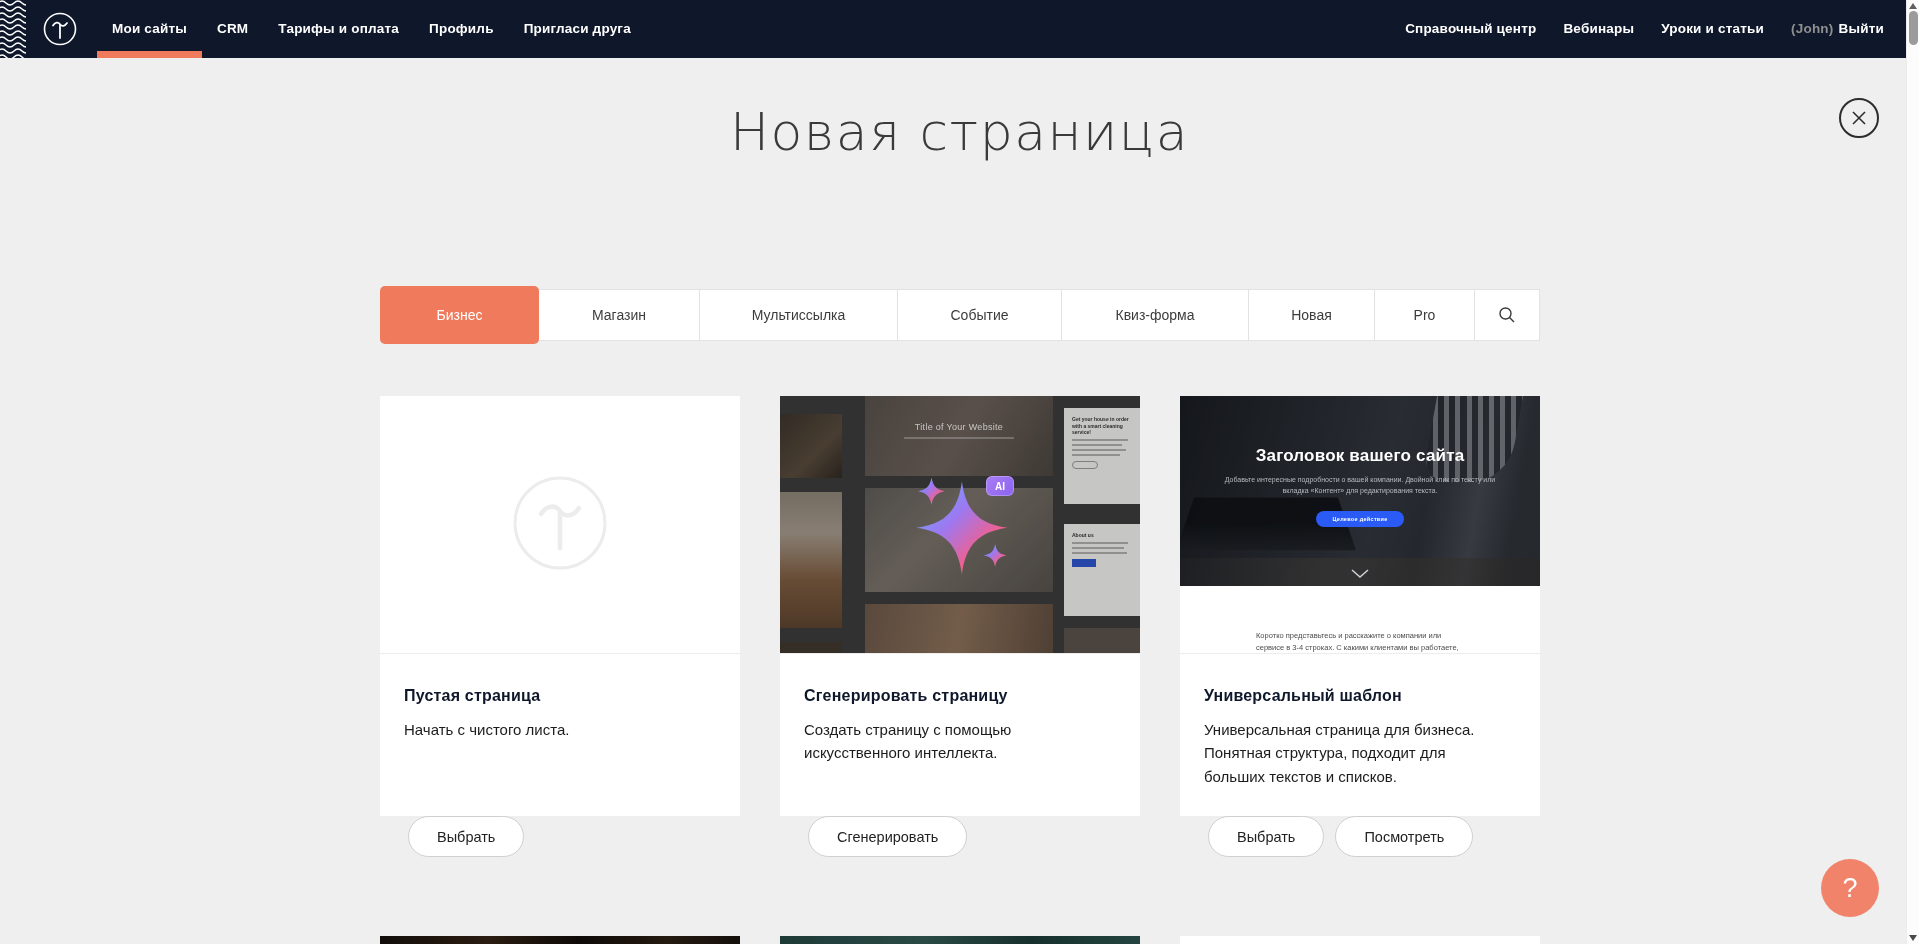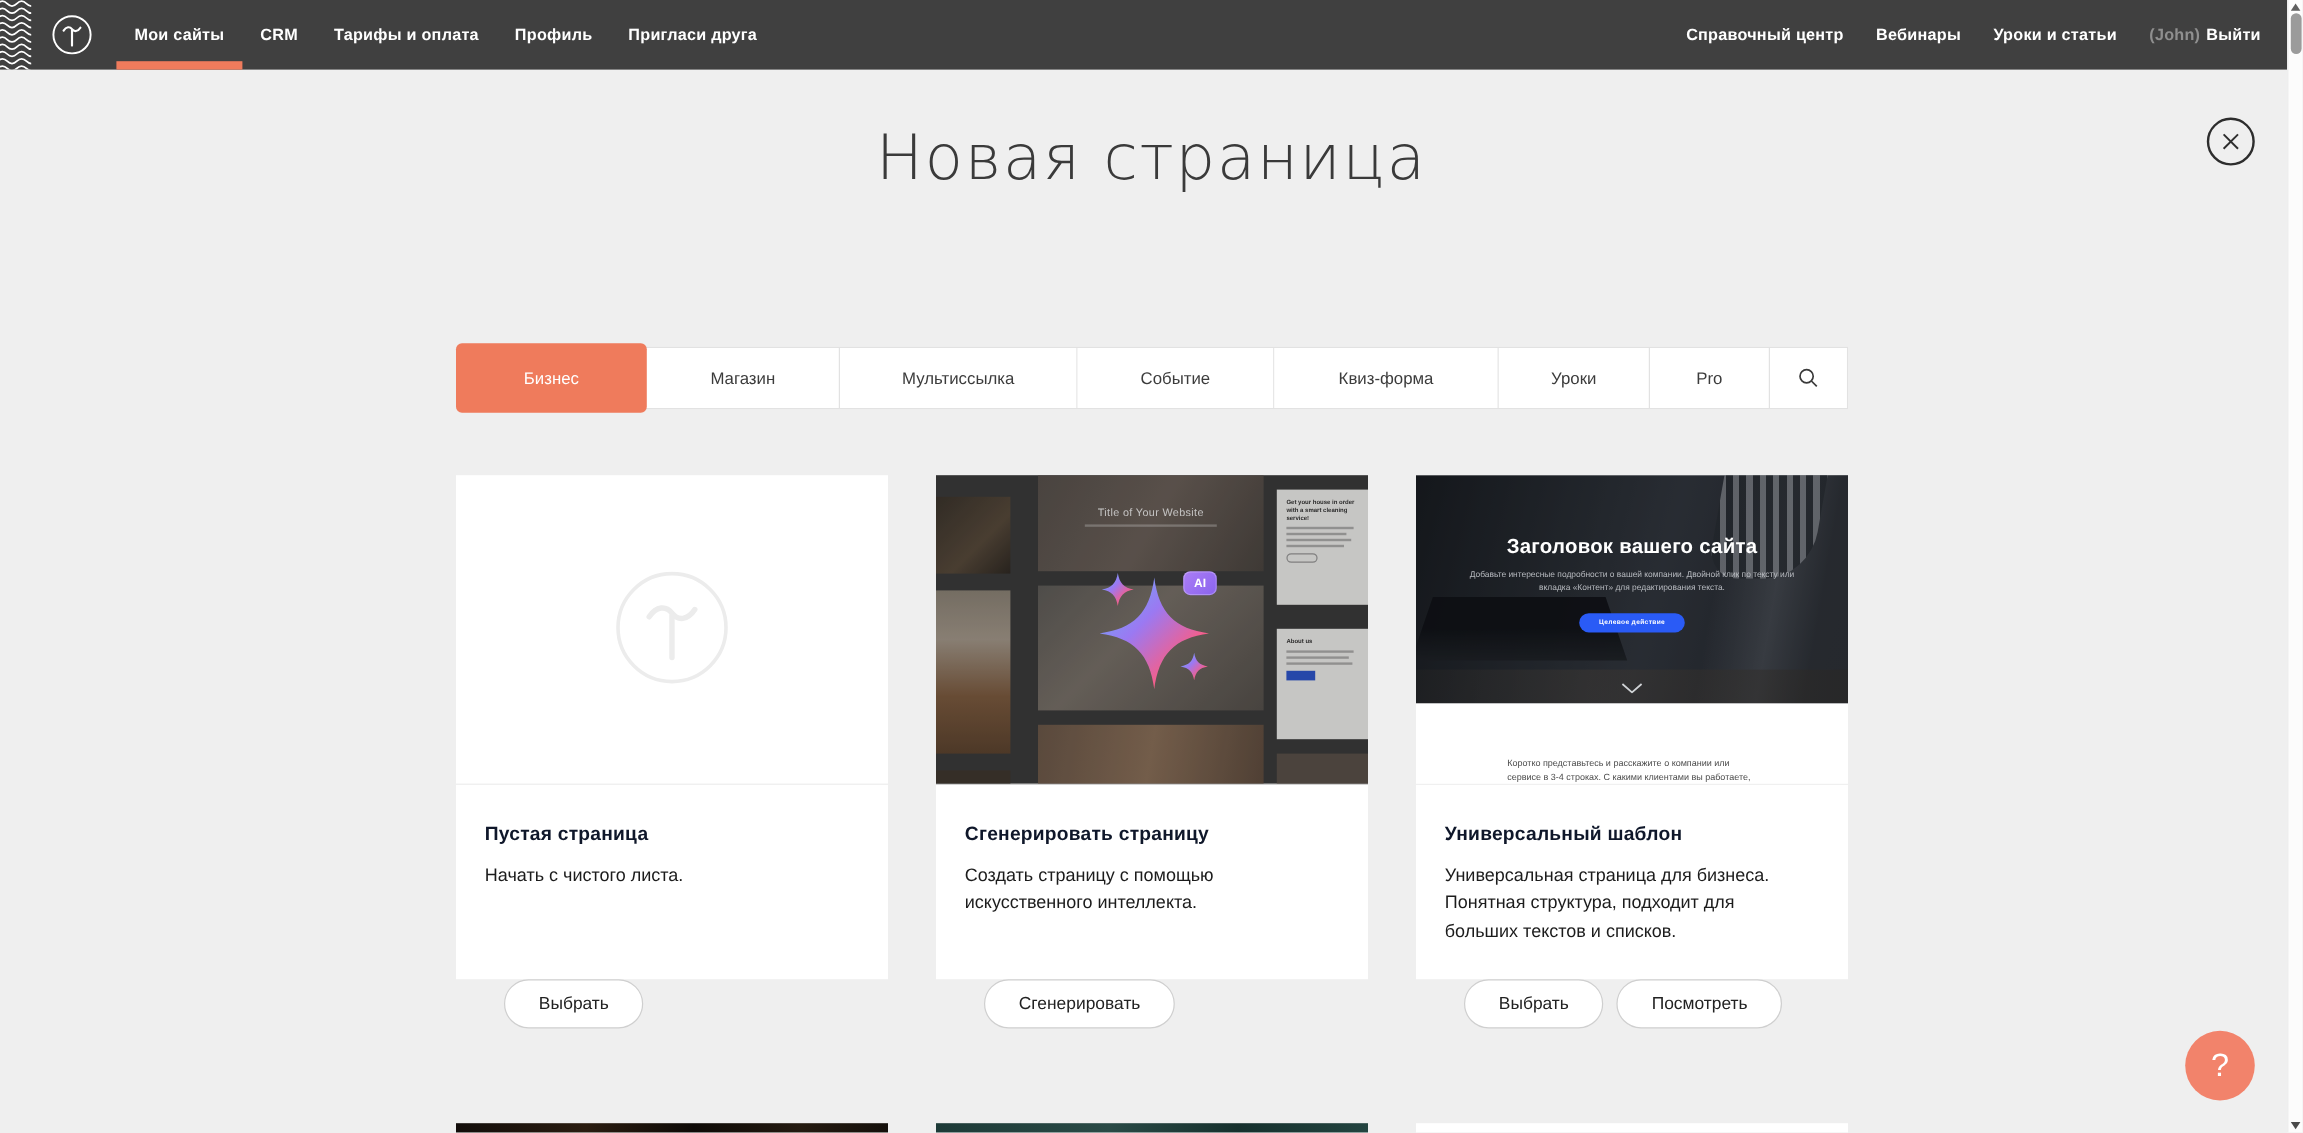--- a/index.html
+++ b/index.html
@@ -1,21 +1,21 @@
 <!DOCTYPE html>
 <html><head>
 <meta charset="utf-8">
 <style>
   * { margin:0; padding:0; box-sizing:border-box; }
   html,body { width:1919px; height:944px; overflow:hidden; }
   body { font-family:"Liberation Sans","DejaVu Sans",sans-serif; background:#EFEFEF; }
   #screen { position:relative; width:1919px; height:944px; background:#EFEFEF; overflow:hidden; }
 
   
-  .nav { position:absolute; top:0; left:0; width:1906px; height:58px; background:#404040; display:flex; align-items:stretch; }
+  .nav { position:absolute; top:0; left:0; width:1906px; height:58px; background:#0f172a; display:flex; align-items:stretch; }
   .nav-pattern { position:absolute; left:0; top:0; width:26px; height:58px; }
   .nav-logo { position:absolute; left:43px; top:12px; width:34px; height:34px; }
   .nav-left { position:absolute; left:112px; top:0; height:58px; display:flex; gap:30px; }
   .nav-right { position:absolute; right:22px; top:0; height:58px; display:flex; gap:27px; }
   .nav-item { position:relative; height:58px; line-height:58px; color:#fff; font-size:13.5px; font-weight:600; letter-spacing:.2px; white-space:nowrap; cursor:pointer; }
   .nav-item.active::after { content:""; position:absolute; left:-15px; right:-15px; bottom:0; height:7px; background:#EF7B5C; }
   .nav-user { color:#8f8f8f; font-weight:600; margin-right:5px; }
 
   
   .page-title { position:absolute; top:103px; left:0; width:100%; text-align:center;
@@ -31,21 +31,21 @@
   .tab:last-child { border-right:none; }
   .tab.active { background:#EF7B5C; color:#fff; border:none; border-radius:5px; margin:-4px 0 -4px -1px; height:58px; z-index:2; }
   .tab-search svg { display:block; }
 
   
   .card { position:absolute; top:396px; width:360px; height:420px; background:#fff; }
   .card .preview { position:relative; width:360px; height:258px; border-bottom:1px solid #ededed; overflow:hidden; }
   .card .info { position:relative; height:217px; padding:33px 24px 0 24px; }
   .card-title { font-size:16px; font-weight:700; color:#0f172a; letter-spacing:.2px; }
   .card-desc { margin-top:13px; font-size:15px; line-height:1.55; color:#1c1c1c; max-width:300px; }
-  .card-buttons { position:absolute; left:40px; bottom:14px; display:flex; gap:11px; }
+  .card-buttons { position:absolute; left:28px; bottom:14px; display:flex; gap:11px; }
   .pill-btn { height:41px; padding:0 28px; border:1px solid #cfcfcf; border-radius:21px; background:#fff; font-size:14.5px; color:#222; display:flex; align-items:center; white-space:nowrap; cursor:pointer; font-family:inherit; }
 
   
   .blank-logo { position:absolute; left:133px; top:80px; width:94px; height:94px; }
 
   
   .collage { background:#3a3a3a; }
   .tile { position:absolute; }
   .tile-text-line { height:2px; background:rgba(120,120,120,.55); margin:3px 8px 0 8px; }
   .mini-white { background:#f0efed; padding:8px 0 0 0; }
@@ -144,21 +144,21 @@
       <line x1="14" y1="2" x2="2" y2="14" stroke="#2d2d2d" stroke-width="1.6"></line>
     </svg>
   </div>
 
   <div class="tabs">
     <div class="tab active" style="width:159px">Бизнес</div>
     <div class="tab" style="width:161px">Магазин</div>
     <div class="tab" style="width:198px">Мультиссылка</div>
     <div class="tab" style="width:164px">Событие</div>
     <div class="tab" style="width:187px">Квиз-форма</div>
-    <div class="tab" style="width:126px">Уроки</div>
+    <div class="tab" style="width:126px">Новая</div>
     <div class="tab" style="width:100px">Pro</div>
     <div class="tab tab-search" style="flex:1">
       <svg width="18" height="18" viewBox="0 0 18 18">
         <circle cx="7.5" cy="7.5" r="5.5" fill="none" stroke="#3a3a3a" stroke-width="1.4"></circle>
         <line x1="11.5" y1="11.5" x2="16" y2="16" stroke="#3a3a3a" stroke-width="1.4"></line>
       </svg>
     </div>
   </div>
 
   <section class="card" style="left:380px">

